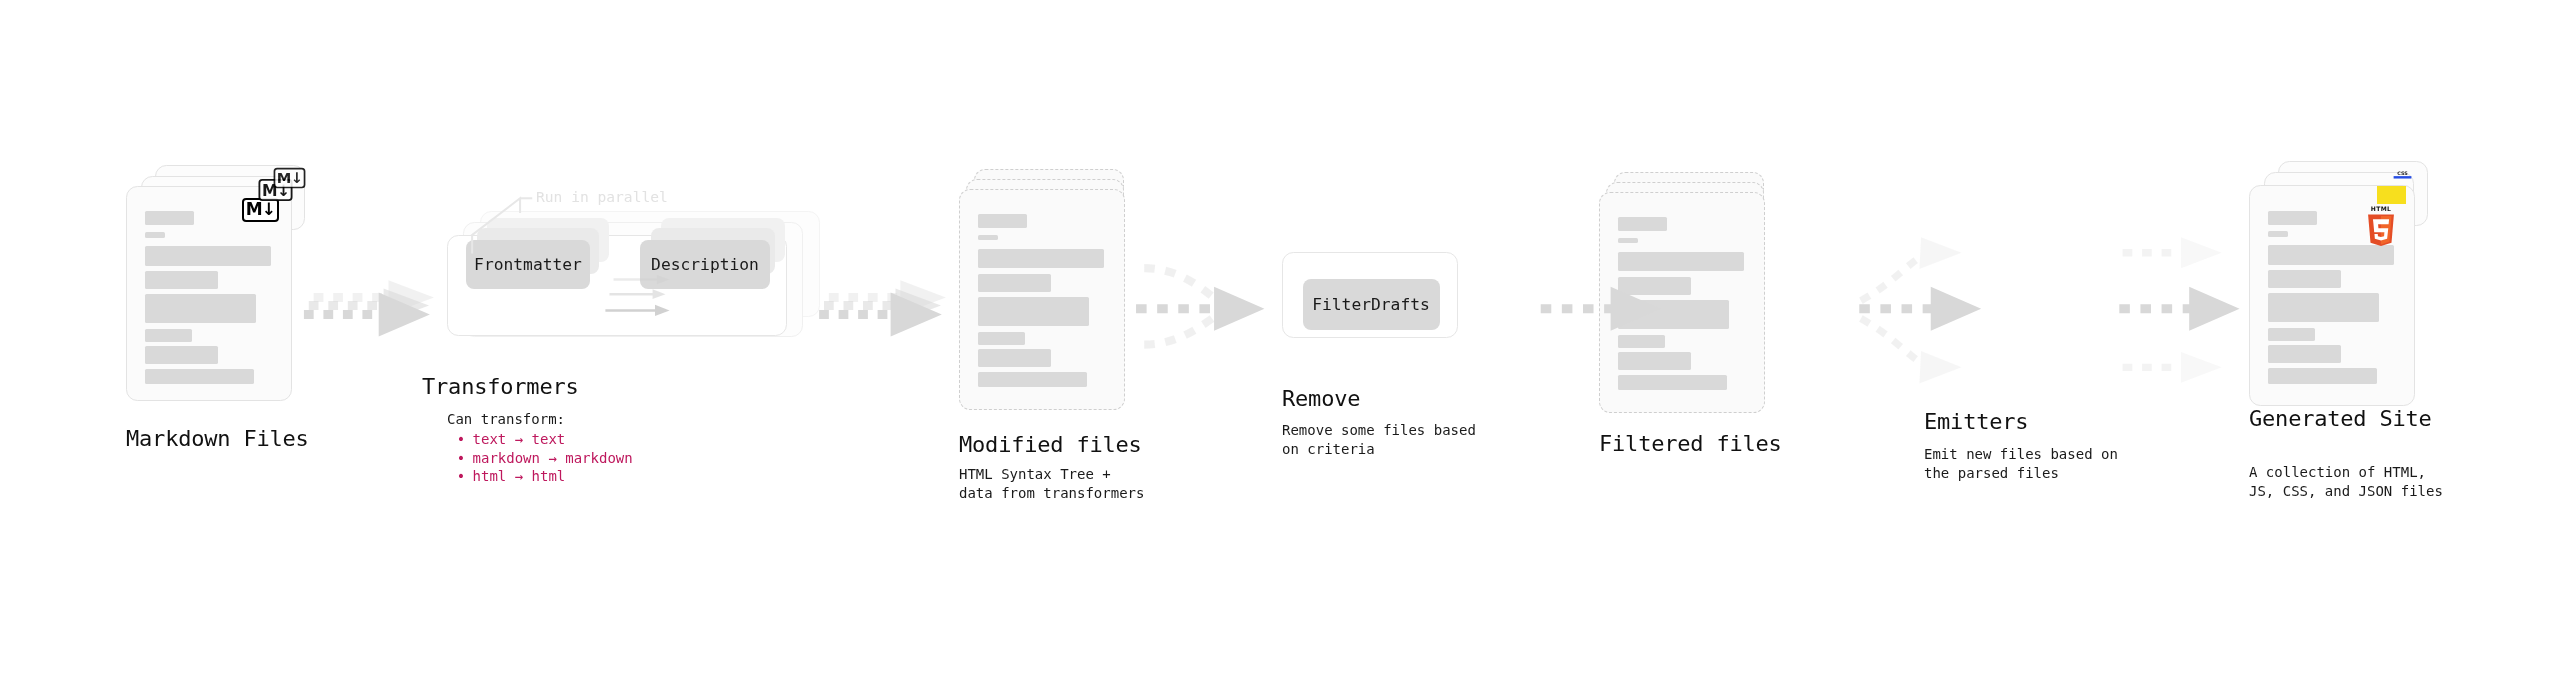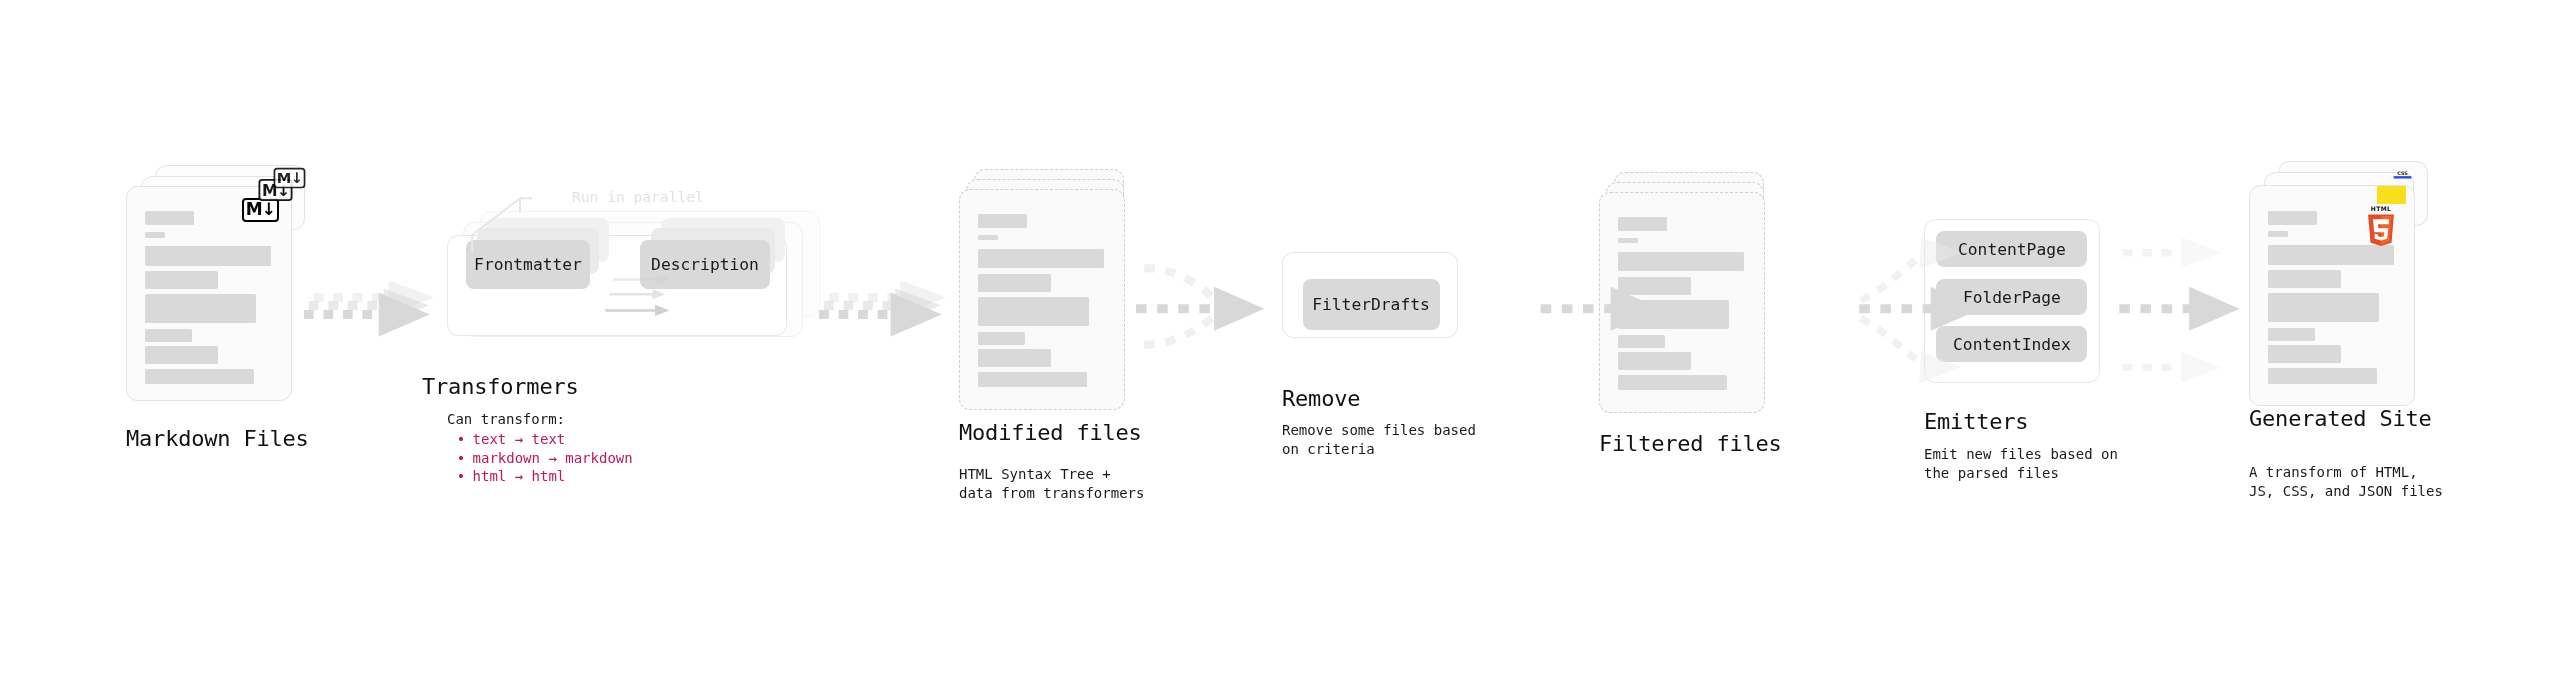--- a/index.html
+++ b/index.html
@@ -307,21 +307,21 @@
       </div>
       <div class="pill ghost" style="left:203px; top:-8.1px; width:124px; height:46px;">
         <span>Description</span>
       </div>
       <div class="pill" style="left:192px; top:3.3px; width:130px; height:49px;">
         <span>Description</span>
       </div>
     </div>
   </div>
 
-  <div class="parallel-label" style="left:536px; top:188px;margin-left:36px;">Run in parallel</div>
+  <div class="parallel-label" style="left:536px; top:188px;">Run in parallel</div>
 
   <div class="title" style="left:422px; top:374px;">Transformers</div>
 
   <div class="subtitle" style="left:447px; top:410px;">Can transform:</div>
 
   <div class="bullets" style="left:447px; top:430px;">
     <ul>
       <li>text → text</li>
       <li>markdown → markdown</li>
       <li>html → html</li>
@@ -338,21 +338,21 @@
       <div class="sk" style="left:18px; top:45px; width:19.5px; height:5.7px;"></div>
       <div class="sk" style="left:18px; top:59px; width:126px; height:19.5px;"></div>
       <div class="sk" style="left:18px; top:84px; width:73px; height:18px;"></div>
       <div class="sk" style="left:18px; top:107px; width:111px; height:29px;"></div>
       <div class="sk" style="left:18px; top:142px; width:47px; height:13px;"></div>
       <div class="sk" style="left:18px; top:159px; width:73px; height:18px;"></div>
       <div class="sk" style="left:18px; top:182px; width:109px; height:15.4px;"></div>
     </div>
   </div>
 
-  <div class="title" style="left:959px; top:420px;">Modified files</div>
+  <div class="title" style="left:959px; top:432px;">Modified files</div>
 
   <div class="subtitle" style="left:959px; top:465px;">HTML Syntax Tree +
 data from transformers</div>
 
   <div style="position:absolute; left:1282px; top:252px; width:176px; height:114px;">
     <div class="group-box" style="left:0px; top:0px; width:176px; height:86px;">
       <div class="pill" style="left:19.5px; top:26px; width:137px; height:51px;">
         <span>FilterDrafts</span>
       </div>
     </div>
@@ -375,33 +375,20 @@
       <div class="sk" style="left:18px; top:84px; width:73px; height:18px;"></div>
       <div class="sk" style="left:18px; top:107px; width:111px; height:29px;"></div>
       <div class="sk" style="left:18px; top:142px; width:47px; height:13px;"></div>
       <div class="sk" style="left:18px; top:159px; width:73px; height:18px;"></div>
       <div class="sk" style="left:18px; top:182px; width:109px; height:15.4px;"></div>
     </div>
   </div>
 
   <div class="title" style="left:1599px; top:431px;">Filtered files</div>
 
-  <div style="position:absolute; left:1924px; top:219px; width:176px; height:179px;">
-    <div class="group-box" style="left:0px; top:0px; width:176px; height:164px;">
-      <div class="pill" style="left:11.4px; top:11.4px; width:151px; height:36px;">
-        <span>ContentPage</span>
-      </div>
-      <div class="pill" style="left:11.4px; top:59px; width:151px; height:36px;">
-        <span>FolderPage</span>
-      </div>
-      <div class="pill" style="left:11.4px; top:106px; width:151px; height:36px;">
-        <span>ContentIndex</span>
-      </div>
-    </div>
-  </div>
 
   <div class="title" style="left:1924px; top:409px;">Emitters</div>
 
   <div class="subtitle" style="left:1924px; top:445px;">Emit new files based on
 the parsed files</div>
 
   <div class="doc-stack" style="left:2249px; top:161px; width:187px; height:244px;">
 
     <div class="doc-card ghost2 doc-g2" style="left:29px; top:0px; width:150px; height:65px;"></div>
     <div class="doc-card ghost1 doc-g1" style="left:14.6px; top:11.4px; width:150px; height:65px;"></div>
@@ -431,17 +418,17 @@
         <text x="21" y="7" font-family="DejaVu Sans, sans-serif" font-size="7.5" font-weight="800" fill="#111" text-anchor="middle" dominant-baseline="middle" letter-spacing="0.4">HTML</text>
         <path d="M5,13 L8,48 L21,52 L34,48 L37,13 Z" fill="#e44d26"></path>
         <path d="M21,15 L21,50 L31.5,46.8 L34,15 Z" fill="#f16529"></path>
         <path d="M11,19 L31,19 L30.4,25 L17.4,25 L17.8,30 L30,30 L28.6,43 L21,45.3 L13.4,43 L12.9,37 L17,37 L17.2,40 L21,41 L24.8,40 L25.2,35 L12.6,35 L11.4,22 Z" fill="#ffffff"></path>
       </svg>
     </div>
   </div>
 
   <div class="title" style="left:2249px; top:406px;">Generated Site</div>
 
-  <div class="subtitle" style="left:2249px; top:463px;">A transform of HTML,
+  <div class="subtitle" style="left:2249px; top:463px;">A collection of HTML,
 JS, CSS, and JSON files</div>
 
 </div>
 
 
 </body></html>

